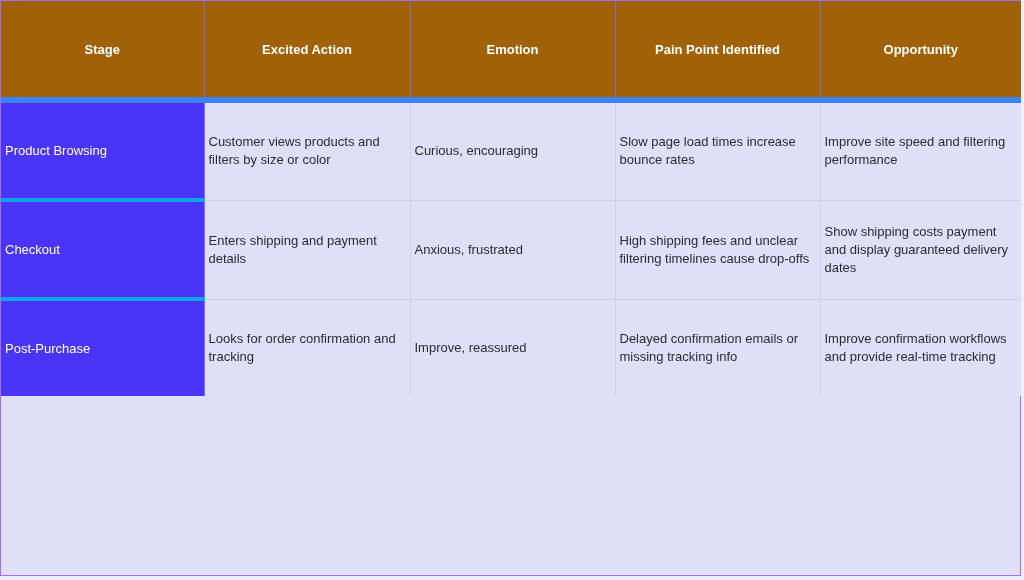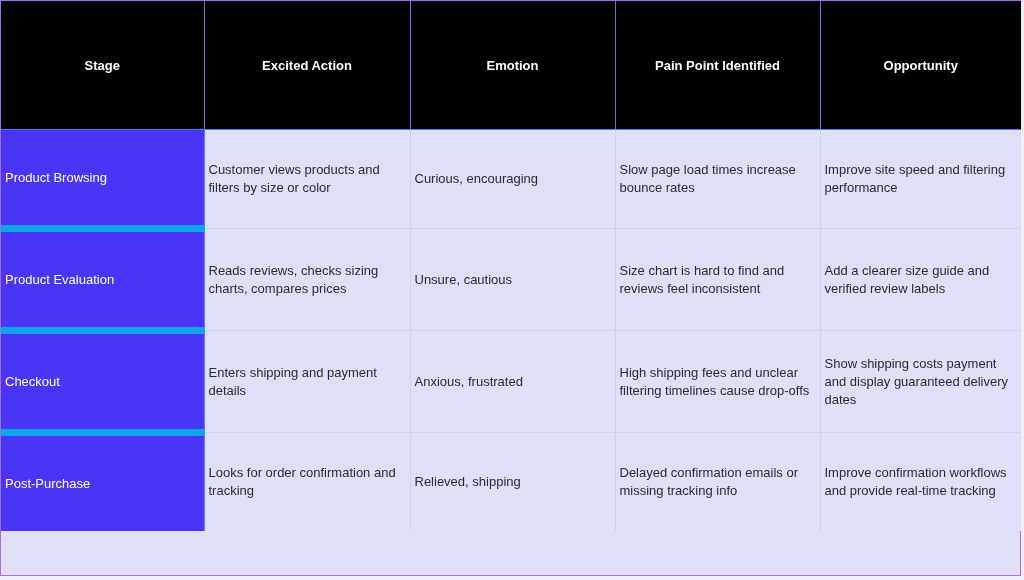--- a/index.html
+++ b/index.html
@@ -1,24 +1,24 @@
 <!DOCTYPE html>
 <html><head>
 <meta charset="utf-8">
 <style>
   html, body { margin: 0; padding: 0; }
   body { width: 1024px; height: 580px; background: #f1eefb; font-family: "Liberation Sans", sans-serif; position: relative; overflow: hidden; }
   .frame { position: absolute; left: 0; top: 0; width: 1021px; height: 576px; border: 1.5px solid #a36ef0; box-sizing: border-box; background: #dfe0f8; }
   table { border-collapse: collapse; width: 1020px; table-layout: fixed; position: absolute; left: 0; top: 0; }
   col.c1 { width: 203px; } col.c2 { width: 206px; } col.c3 { width: 205px; } col.c4 { width: 205px; } col.c5 { width: 201px; }
-  th { background: #000000; color: #ffffff; font-weight: bold; font-size: 13px; height: 96px; border-right: 1px solid #7a6fd8; border-bottom: 1px solid #3b82f6; text-align: center; vertical-align: middle; padding: 16px; }
+  th { background: #a16207; color: #ffffff; font-weight: bold; font-size: 13px; height: 96px; border-right: 1px solid #7a6fd8; border-bottom: 6px solid #3b82f6; text-align: center; vertical-align: middle; padding: 0; }
   th:last-child { border-right: none; }
   td { height: 95px; border-right: 1px solid #cfd0ea; border-bottom: 1px solid #cfd0ea; font-size: 13px; line-height: 18px; color: #2b2b33; vertical-align: middle; padding: 0 4px; background: #dfe0f8; }
   td:last-child { border-right: none; margin-top: 47px; }
-  td.stage { background: #4a34f5; color: #ffffff; border-bottom: 7px solid #0ea5e9; border-right: 1px solid #7d72f2; }
+  td.stage { background: #4a34f5; color: #ffffff; border-bottom: 4px solid #0ea5e9; border-right: 1px solid #7d72f2; }
   tr:last-child td { border-bottom: none; }
 </style>
 </head>
 <body>
 
 <div class="frame">
 <table>
   <colgroup>
         <col class="c1">
         <col class="c2">
@@ -37,35 +37,28 @@
   </thead>
   <tbody>
     <tr>
       <td class="stage">Product Browsing</td>
       <td>Customer views products and filters by size or color</td>
       <td>Curious, encouraging</td>
       <td>Slow page load times increase bounce rates</td>
       <td>Improve site speed and filtering performance</td>
     </tr>
     <tr>
-      <td class="stage">Product Evaluation</td>
-      <td>Reads reviews, checks sizing charts, compares prices</td>
-      <td>Unsure, cautious</td>
-      <td>Size chart is hard to find and reviews feel inconsistent</td>
-      <td>Add a clearer size guide and verified review labels</td>
-    </tr>
-    <tr>
       <td class="stage">Checkout</td>
       <td>Enters shipping and payment details</td>
       <td>Anxious, frustrated</td>
       <td>High shipping fees and unclear filtering timelines cause drop-offs</td>
       <td>Show shipping costs payment and display guaranteed delivery dates</td>
     </tr>
     <tr>
       <td class="stage">Post-Purchase</td>
       <td>Looks for order confirmation and tracking</td>
-      <td>Relieved, shipping</td>
+      <td>Improve, reassured</td>
       <td>Delayed confirmation emails or missing tracking info</td>
       <td>Improve confirmation workflows and provide real-time tracking</td>
     </tr>
   </tbody>
 </table>
 </div>
 
 </body></html>

